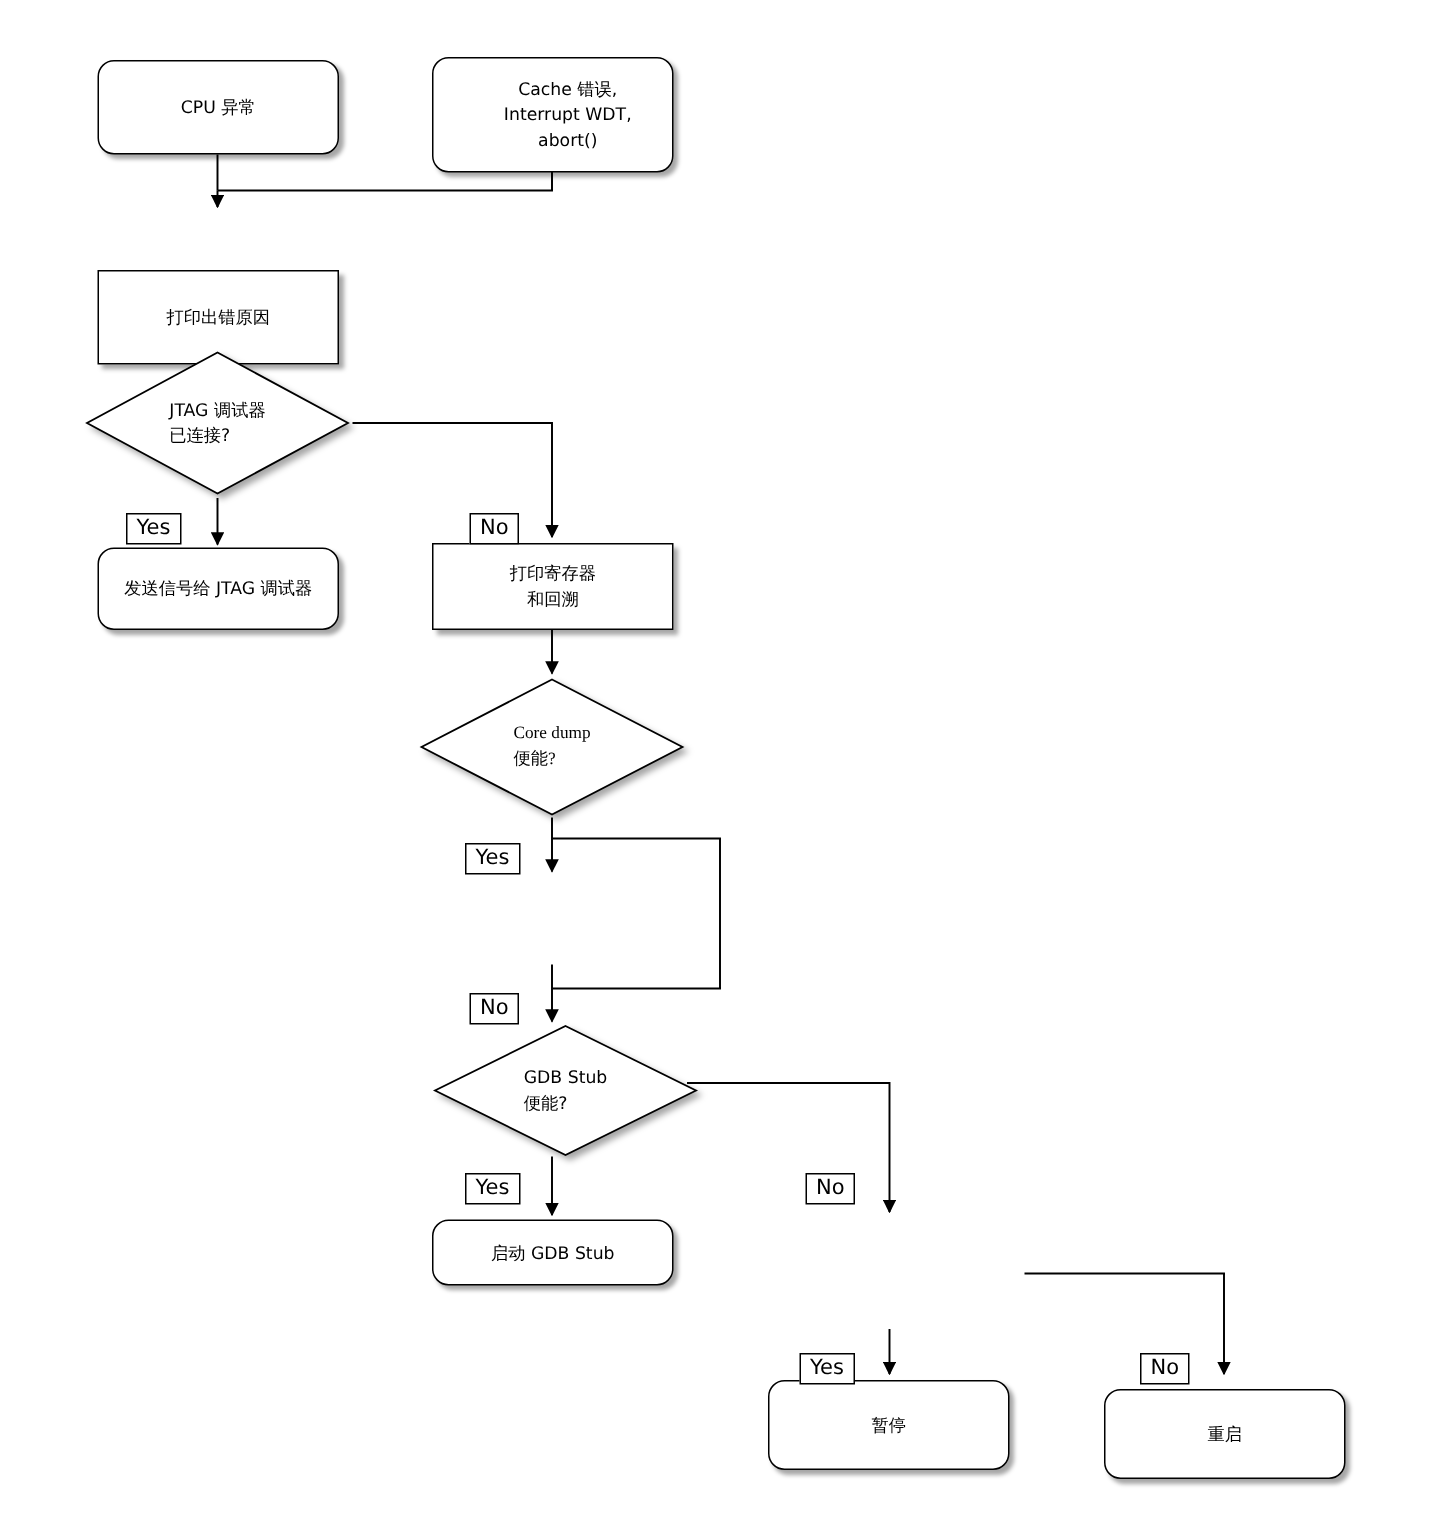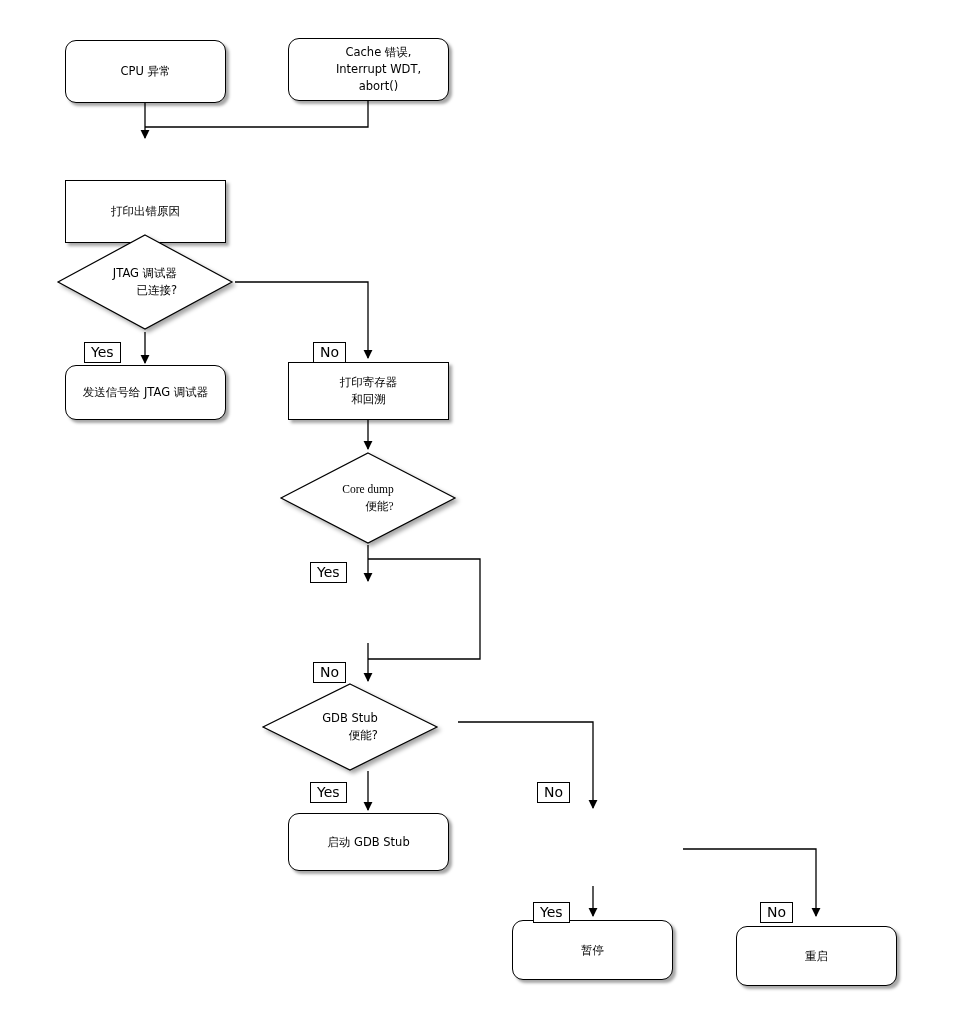--- a/index.html
+++ b/index.html
@@ -59,21 +59,21 @@
   }
   .diamond-label {
     position: absolute;
     left: 0;
     top: 0;
     width: 100%;
     height: 100%;
     display: flex;
     align-items: center;
     justify-content: center;
-    text-align: right;
+    text-align: left;
     font-size: 11.5px;
     line-height: 17px;
     color: #000000;
     white-space: pre-line;
     pointer-events: none;
   }
   .edge-label {
     position: absolute;
     box-sizing: border-box;
     background: #ffffff;
@@ -126,21 +126,21 @@
       <path d="M 593 886 L 593 916" marker-end="url(#arrow)"></path>
 
       <path d="M 683 849 L 816 849 L 816 916" marker-end="url(#arrow)"></path>
     </g>
   </svg>
 
   <div class="node rounded" style="left:65px; top:40px; width:161px; height:63px;">
     <span>CPU 异常</span>
   </div>
 
-  <div class="node rounded" style="left:288px; top:38px; width:161px; height:63px;padding-left:20px;">
+  <div class="node rounded" style="left:288px; top:38px; width:161px; height:77px;padding-left:20px;">
     <span>Cache 错误,
 Interrupt WDT,
 abort()</span>
   </div>
 
   <div class="node rect" style="left:65px; top:140px; width:161px; height:63px;margin-top:40px;">
     <span>打印出错原因</span>
   </div>
 
   <div class="diamond-wrap" style="left:55px; top:232px; width:180px; height:100px;">
@@ -162,29 +162,29 @@
 
   <div class="diamond-wrap" style="left:278px; top:450px; width:180px; height:96px;font-family:Liberation Serif, serif;">
     <svg width="180" height="96" viewBox="0 0 180 96" xmlns="http://www.w3.org/2000/svg">
       <polygon points="90,3 177,48 90,93 3,48" fill="#ffffff" stroke="#000000" stroke-width="1.2" style="filter: drop-shadow(3px 3px 2px rgba(0,0,0,0.35));"></polygon>
     </svg>
     <div class="diamond-label">Core dump
 便能?</div>
   </div>
 
 
-  <div class="diamond-wrap" style="left:260px; top:682px; width:180px; height:90px;">
+  <div class="diamond-wrap" style="left:287px; top:682px; width:180px; height:90px;">
     <svg width="180" height="90" viewBox="0 0 180 90" xmlns="http://www.w3.org/2000/svg">
       <polygon points="90,2 177,45 90,88 3,45" fill="#ffffff" stroke="#000000" stroke-width="1.2" style="filter: drop-shadow(3px 3px 2px rgba(0,0,0,0.35));"></polygon>
     </svg>
     <div class="diamond-label">GDB Stub
 便能?</div>
   </div>
 
-  <div class="node rounded" style="left:288px; top:813px; width:161px; height:58px;">
+  <div class="node rounded" style="left:288px; top:813px; width:161px; height:44px;">
     <span>启动 GDB Stub</span>
   </div>
 
 
   <div class="node rounded" style="left:512px; top:920px; width:161px; height:60px;">
     <span>暂停</span>
   </div>
 
   <div class="node rounded" style="left:736px; top:926px; width:161px; height:60px;">
     <span>重启</span>

